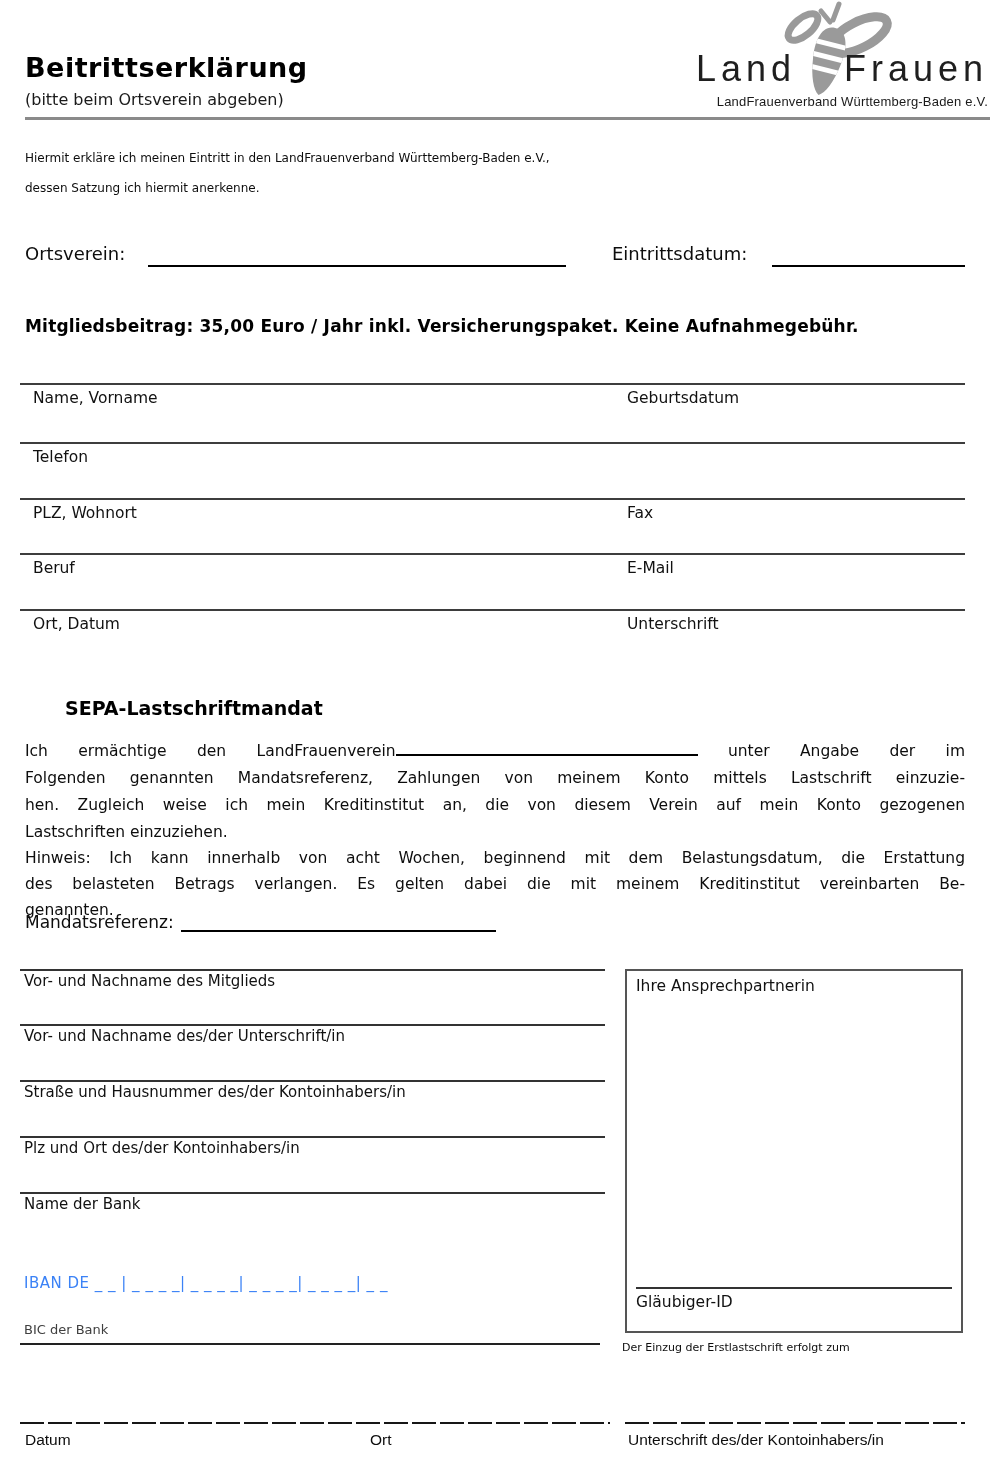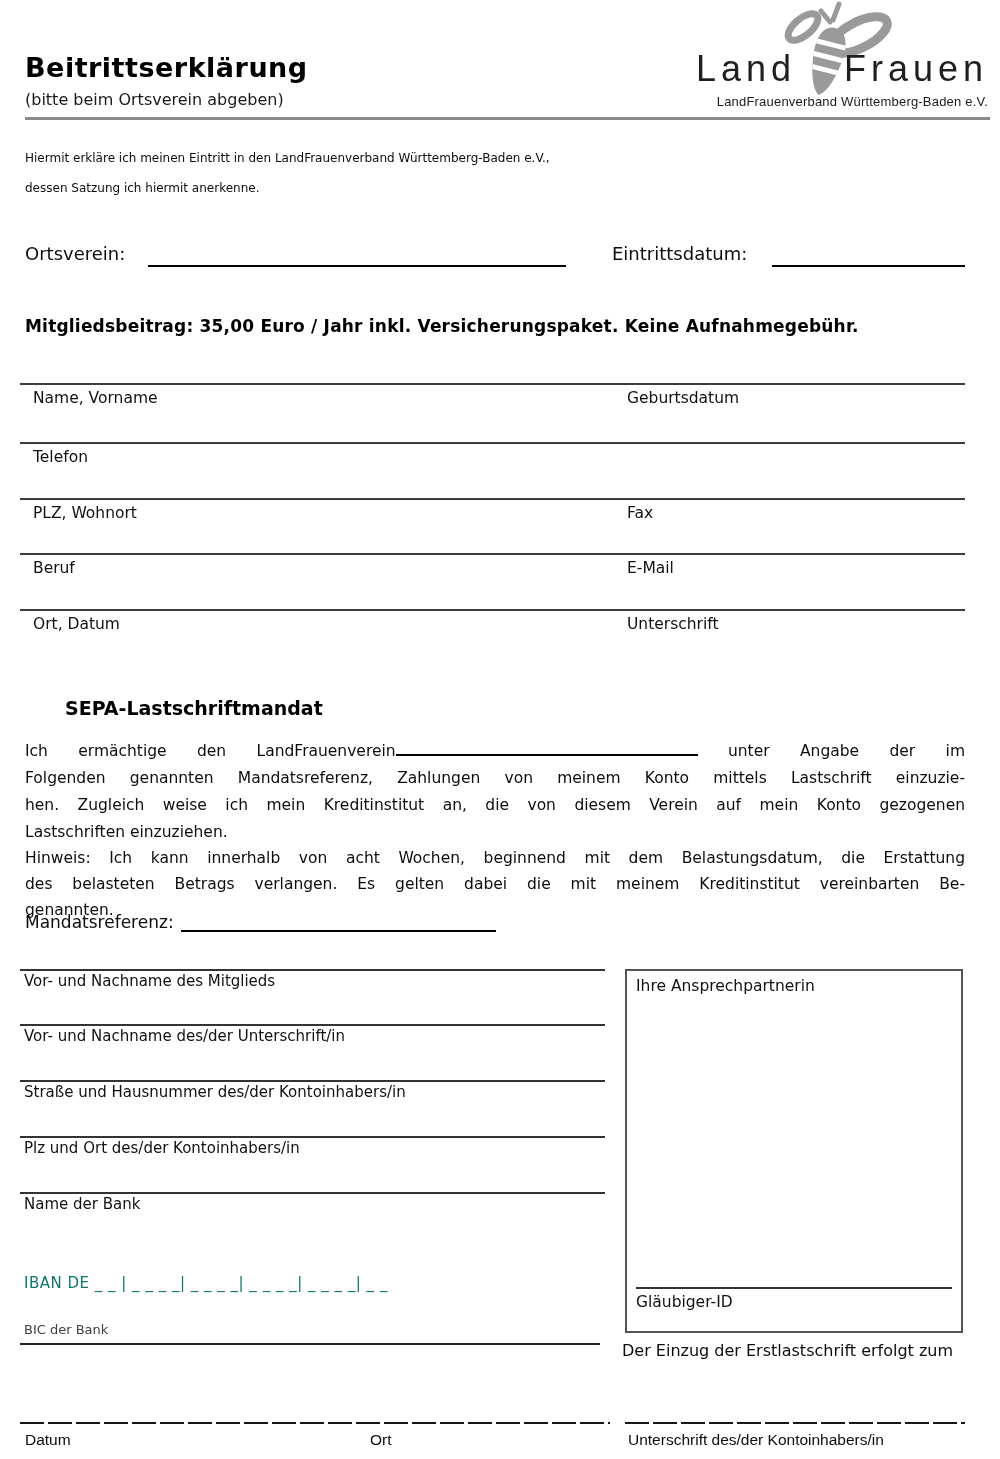--- a/index.html
+++ b/index.html
@@ -47,28 +47,28 @@
 
   .mandat-row{left:25px;top:912px;display:flex;align-items:flex-end;}
   .mandat-row .lbl{font-size:17px;color:#0d0d0d;}
   .mandat-row .inline-blank{height:17px;margin-left:7px;}
 
   
   .bank-fields{left:20px;top:969px;width:585px;}
   .b-row{border-top:2px solid #333;}
   .b-row .cell{padding:5px 0 0 4px;font-size:15px;color:#111;}
   .b-row.h0{height:53px}.b-row.h1{height:54px}.b-row.h2{height:54px}.b-row.h3{height:54px}.b-row.h4{height:72px}
-  .iban-row{height:48px;padding:8px 0 0 4px;font-size:15px;color:#0f766e;letter-spacing:.5px;}
+  .iban-row{height:48px;padding:8px 0 0 4px;font-size:15px;color:#3b82f6;letter-spacing:.5px;}
   .bic-row{border-bottom:2px solid #222;padding:0 0 6px 4px;font-size:13px;color:#404040;width:576px;}
 
   
   .contact-box{left:625px;top:969px;width:338px;height:364px;border:2px solid #555;box-sizing:border-box;display:flex;flex-direction:column;justify-content:space-between;padding:6px 9px 0 9px;}
   .contact-box .heading{font-size:15.5px;color:#111;}
   .contact-box .gl-block{border-top:2px solid #333;margin-bottom:20px;padding-top:4px;font-size:15.5px;color:#111;}
-  .erst-note{left:622px;top:1341px;font-size:16px;color:#0d0d0d;white-space:nowrap;}
+  .erst-note{left:622px;top:1341px;font-size:11px;color:#0d0d0d;white-space:nowrap;}
 
   
   .dashline{height:2px;background:repeating-linear-gradient(90deg,#161616 0 24px,transparent 24px 28px);}
   .sig-line-left{left:20px;top:1422px;width:590px;}
   .sig-line-right{left:625px;top:1422px;width:340px;}
   .sig-lbl{font-size:15.5px;color:#0d0d0d;font-family:"Liberation Sans",sans-serif;}
   .lbl-datum{left:25px;top:1431px;}
   .lbl-ort{left:370px;top:1431px;}
   .lbl-unterschrift{left:628px;top:1431px;white-space:nowrap;}
 </style>

